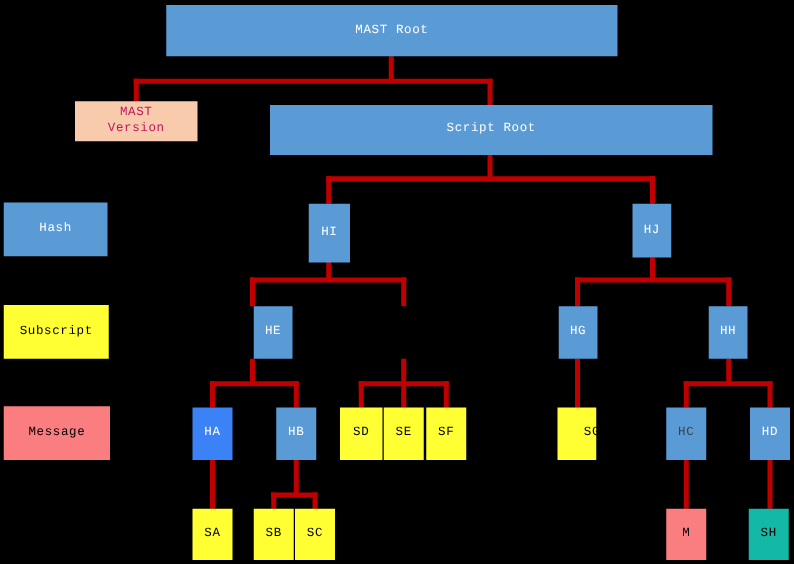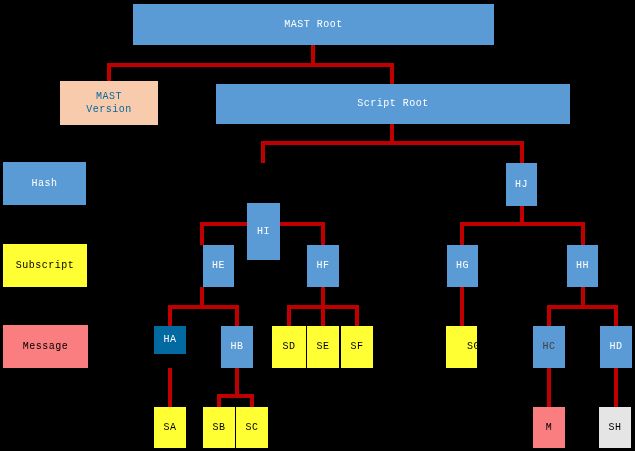--- a/index.html
+++ b/index.html
@@ -66,38 +66,37 @@
     <div class="connector" style="left: 547px; top: 305px; width: 4px; height: 21px; background: rgb(192, 0, 0);"></div>
     <div class="connector" style="left: 614px; top: 305px; width: 4px; height: 21px; background: rgb(192, 0, 0);"></div>
     <div class="connector" style="left: 168px; top: 368px; width: 4px; height: 39px; background: rgb(192, 0, 0);"></div>
     <div class="connector" style="left: 235px; top: 368px; width: 4px; height: 30px; background: rgb(192, 0, 0);"></div>
     <div class="connector" style="left: 217px; top: 394px; width: 37px; height: 4px; background: rgb(192, 0, 0);"></div>
     <div class="connector" style="left: 217px; top: 394px; width: 4px; height: 13px; background: rgb(192, 0, 0);"></div>
     <div class="connector" style="left: 250px; top: 394px; width: 4px; height: 13px; background: rgb(192, 0, 0);"></div>
     <div class="connector" style="left: 547px; top: 368px; width: 4px; height: 39px; background: rgb(192, 0, 0);"></div>
     <div class="connector" style="left: 614px; top: 368px; width: 4px; height: 39px; background: rgb(192, 0, 0);"></div>
     <div class="node" style="left: 133px; top: 4px; width: 361px; height: 41px; background: rgb(91, 155, 213); color: rgb(255, 255, 255);">MAST Root</div>
-    <div class="node" style="left: 60px; top: 81px; width: 98px; height: 44px; background: rgb(248, 203, 173); color: #0369a1;">MAST
+    <div class="node" style="left: 60px; top: 81px; width: 98px; height: 32px; background: rgb(248, 203, 173); color: #be185d;">MAST
 Version</div>
     <div class="node" style="left: 216px; top: 84px; width: 354px; height: 40px; background: rgb(91, 155, 213); color: rgb(255, 255, 255);">Script Root</div>
     <div class="node" style="left: 3px; top: 162px; width: 83px; height: 43px; background: rgb(91, 155, 213); color: rgb(255, 255, 255);">Hash</div>
     <div class="node" style="left: 3px; top: 244px; width: 84px; height: 43px; background: rgb(255, 255, 51); color: rgb(0, 0, 0);">Subscript</div>
     <div class="node" style="left: 3px; top: 325px; width: 85px; height: 43px; background: rgb(250, 125, 128); color: rgb(0, 0, 0);">Message</div>
-    <div class="node" style="left: 247px; top: 163px; width: 33px; height: 57px; background: rgb(91, 155, 213); color: rgb(255, 255, 255); margin-top: 40px;">HI</div>
+    <div class="node" style="left: 247px; top: 163px; width: 33px; height: 47px; background: rgb(91, 155, 213); color: rgb(255, 255, 255);">HI</div>
     <div class="node" style="left: 506px; top: 163px; width: 31px; height: 43px; background: rgb(91, 155, 213); color: rgb(255, 255, 255);">HJ</div>
     <div class="node" style="left: 187px; top: 245px; width: 31px; height: 42px; background: rgb(91, 155, 213); color: rgb(255, 255, 255); margin-left: 16px;">HE</div>
-    <div class="node" style="left: 307px; top: 245px; width: 32px; height: 42px; background: rgb(91, 155, 213); color: rgb(255, 255, 255);">HF</div>
     <div class="node" style="left: 447px; top: 245px; width: 31px; height: 42px; background: rgb(91, 155, 213); color: rgb(255, 255, 255);">HG</div>
     <div class="node" style="left: 567px; top: 245px; width: 31px; height: 42px; background: rgb(91, 155, 213); color: rgb(255, 255, 255);">HH</div>
-    <div class="node" style="left: 154px; top: 326px; width: 32px; height: 28px; background: #0369a1; color: rgb(255, 255, 255);">HA</div>
+    <div class="node" style="left: 154px; top: 326px; width: 32px; height: 42px; background: #3b82f6; color: rgb(255, 255, 255);">HA</div>
     <div class="node" style="left: 221px; top: 326px; width: 32px; height: 42px; background: rgb(91, 155, 213); color: rgb(255, 255, 255);">HB</div>
     <div class="node" style="left: 272px; top: 326px; width: 34px; height: 42px; background: rgb(255, 255, 51); color: rgb(0, 0, 0);">SD</div>
     <div class="node" style="left: 307px; top: 326px; width: 32px; height: 42px; background: rgb(255, 255, 51); color: rgb(0, 0, 0);">SE</div>
     <div class="node" style="left: 341px; top: 326px; width: 32px; height: 42px; background: rgb(255, 255, 51); color: rgb(0, 0, 0);">SF</div>
     <div class="node" style="left: 446px; top: 326px; width: 31px; height: 42px; background: rgb(255, 255, 51); color: rgb(0, 0, 0); padding-left: 24px;">SG</div>
     <div class="node" style="left: 533px; top: 326px; width: 32px; height: 42px; background: rgb(91, 155, 213); color: #404040;">HC</div>
     <div class="node" style="left: 600px; top: 326px; width: 32px; height: 42px; background: rgb(91, 155, 213); color: rgb(255, 255, 255);">HD</div>
     <div class="node" style="left: 154px; top: 407px; width: 32px; height: 41px; background: rgb(255, 255, 51); color: rgb(0, 0, 0);">SA</div>
     <div class="node" style="left: 203px; top: 407px; width: 32px; height: 41px; background: rgb(255, 255, 51); color: rgb(0, 0, 0);">SB</div>
     <div class="node" style="left: 236px; top: 407px; width: 32px; height: 41px; background: rgb(255, 255, 51); color: rgb(0, 0, 0);">SC</div>
     <div class="node" style="left: 533px; top: 407px; width: 32px; height: 41px; background: rgb(250, 125, 128); color: rgb(0, 0, 0);">M</div>
-    <div class="node" style="left: 599px; top: 407px; width: 32px; height: 41px; background: #e5e5e5; color: rgb(0, 0, 0);">SH</div>
+    <div class="node" style="left: 599px; top: 407px; width: 32px; height: 41px; background: #14b8a6; color: rgb(0, 0, 0);">SH</div>
   </div>
 
 </body></html>

